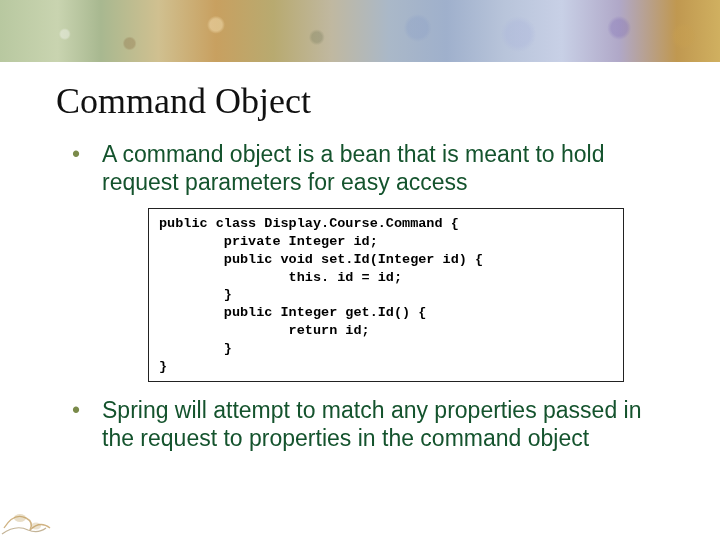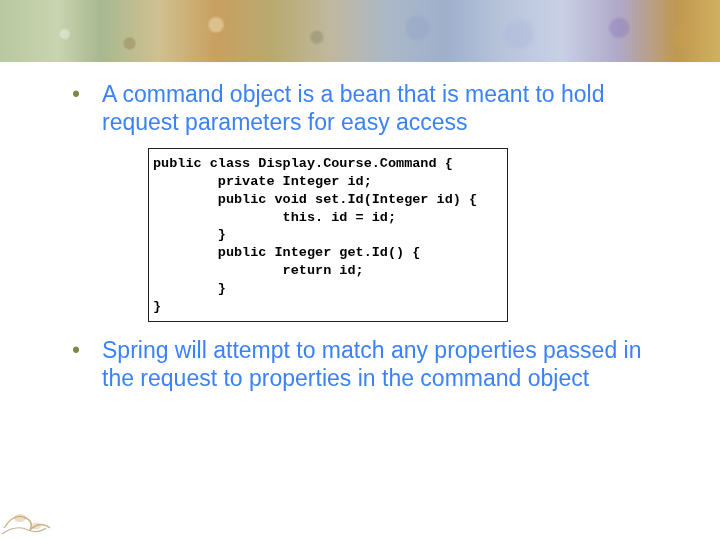--- a/index.html
+++ b/index.html
@@ -42,41 +42,41 @@
   h1.title {
     font-size: 36px;
     font-weight: normal;
     color: #111;
     margin-bottom: 18px;
   }
   ul.bullets {
     list-style: none;
     font-family: Arial, Helvetica, sans-serif;
     font-size: 23px;
-    color: #3b82f6;
+    color: #14532d;
     line-height: 1.22;
   }
   ul.bullets > li {
     position: relative;
     padding-left: 46px;
     margin-bottom: 12px;
   }
   ul.bullets > li::before {
     content: "•";
     position: absolute;
     left: 16px;
     top: 0;
     color: #7a8a4a;
     font-size: 23px;
   }
   .code-block {
     margin: 10px 0 14px 92px;
-    width: 360px;
+    width: 476px;
     border: 1.5px solid #222;
-    padding: 6px 10px 6px 4px;
+    padding: 6px 10px 6px 10px;
     font-family: "Courier New", Courier, monospace;
     font-size: 13.5px;
     font-weight: bold;
     line-height: 1.32;
     white-space: pre;
     color: #000;
     background: #fff;
   }
   .corner-accent {
     position: absolute;
@@ -86,20 +86,21 @@
     height: 72px;
     pointer-events: none;
   }
 </style>
 </head>
 <body>
 
 <div class="banner"></div>
 
 <div class="content">
+  <h1 class="title">Command Object</h1>
   <ul class="bullets">
     <li>
       <span>A command object is a bean that is meant to hold request parameters for easy access</span>
     </li>
   </ul>
   <pre class="code-block">public class Display.Course.Command {
         private Integer id;
         public void set.Id(Integer id) {
                 this. id = id;
         }

